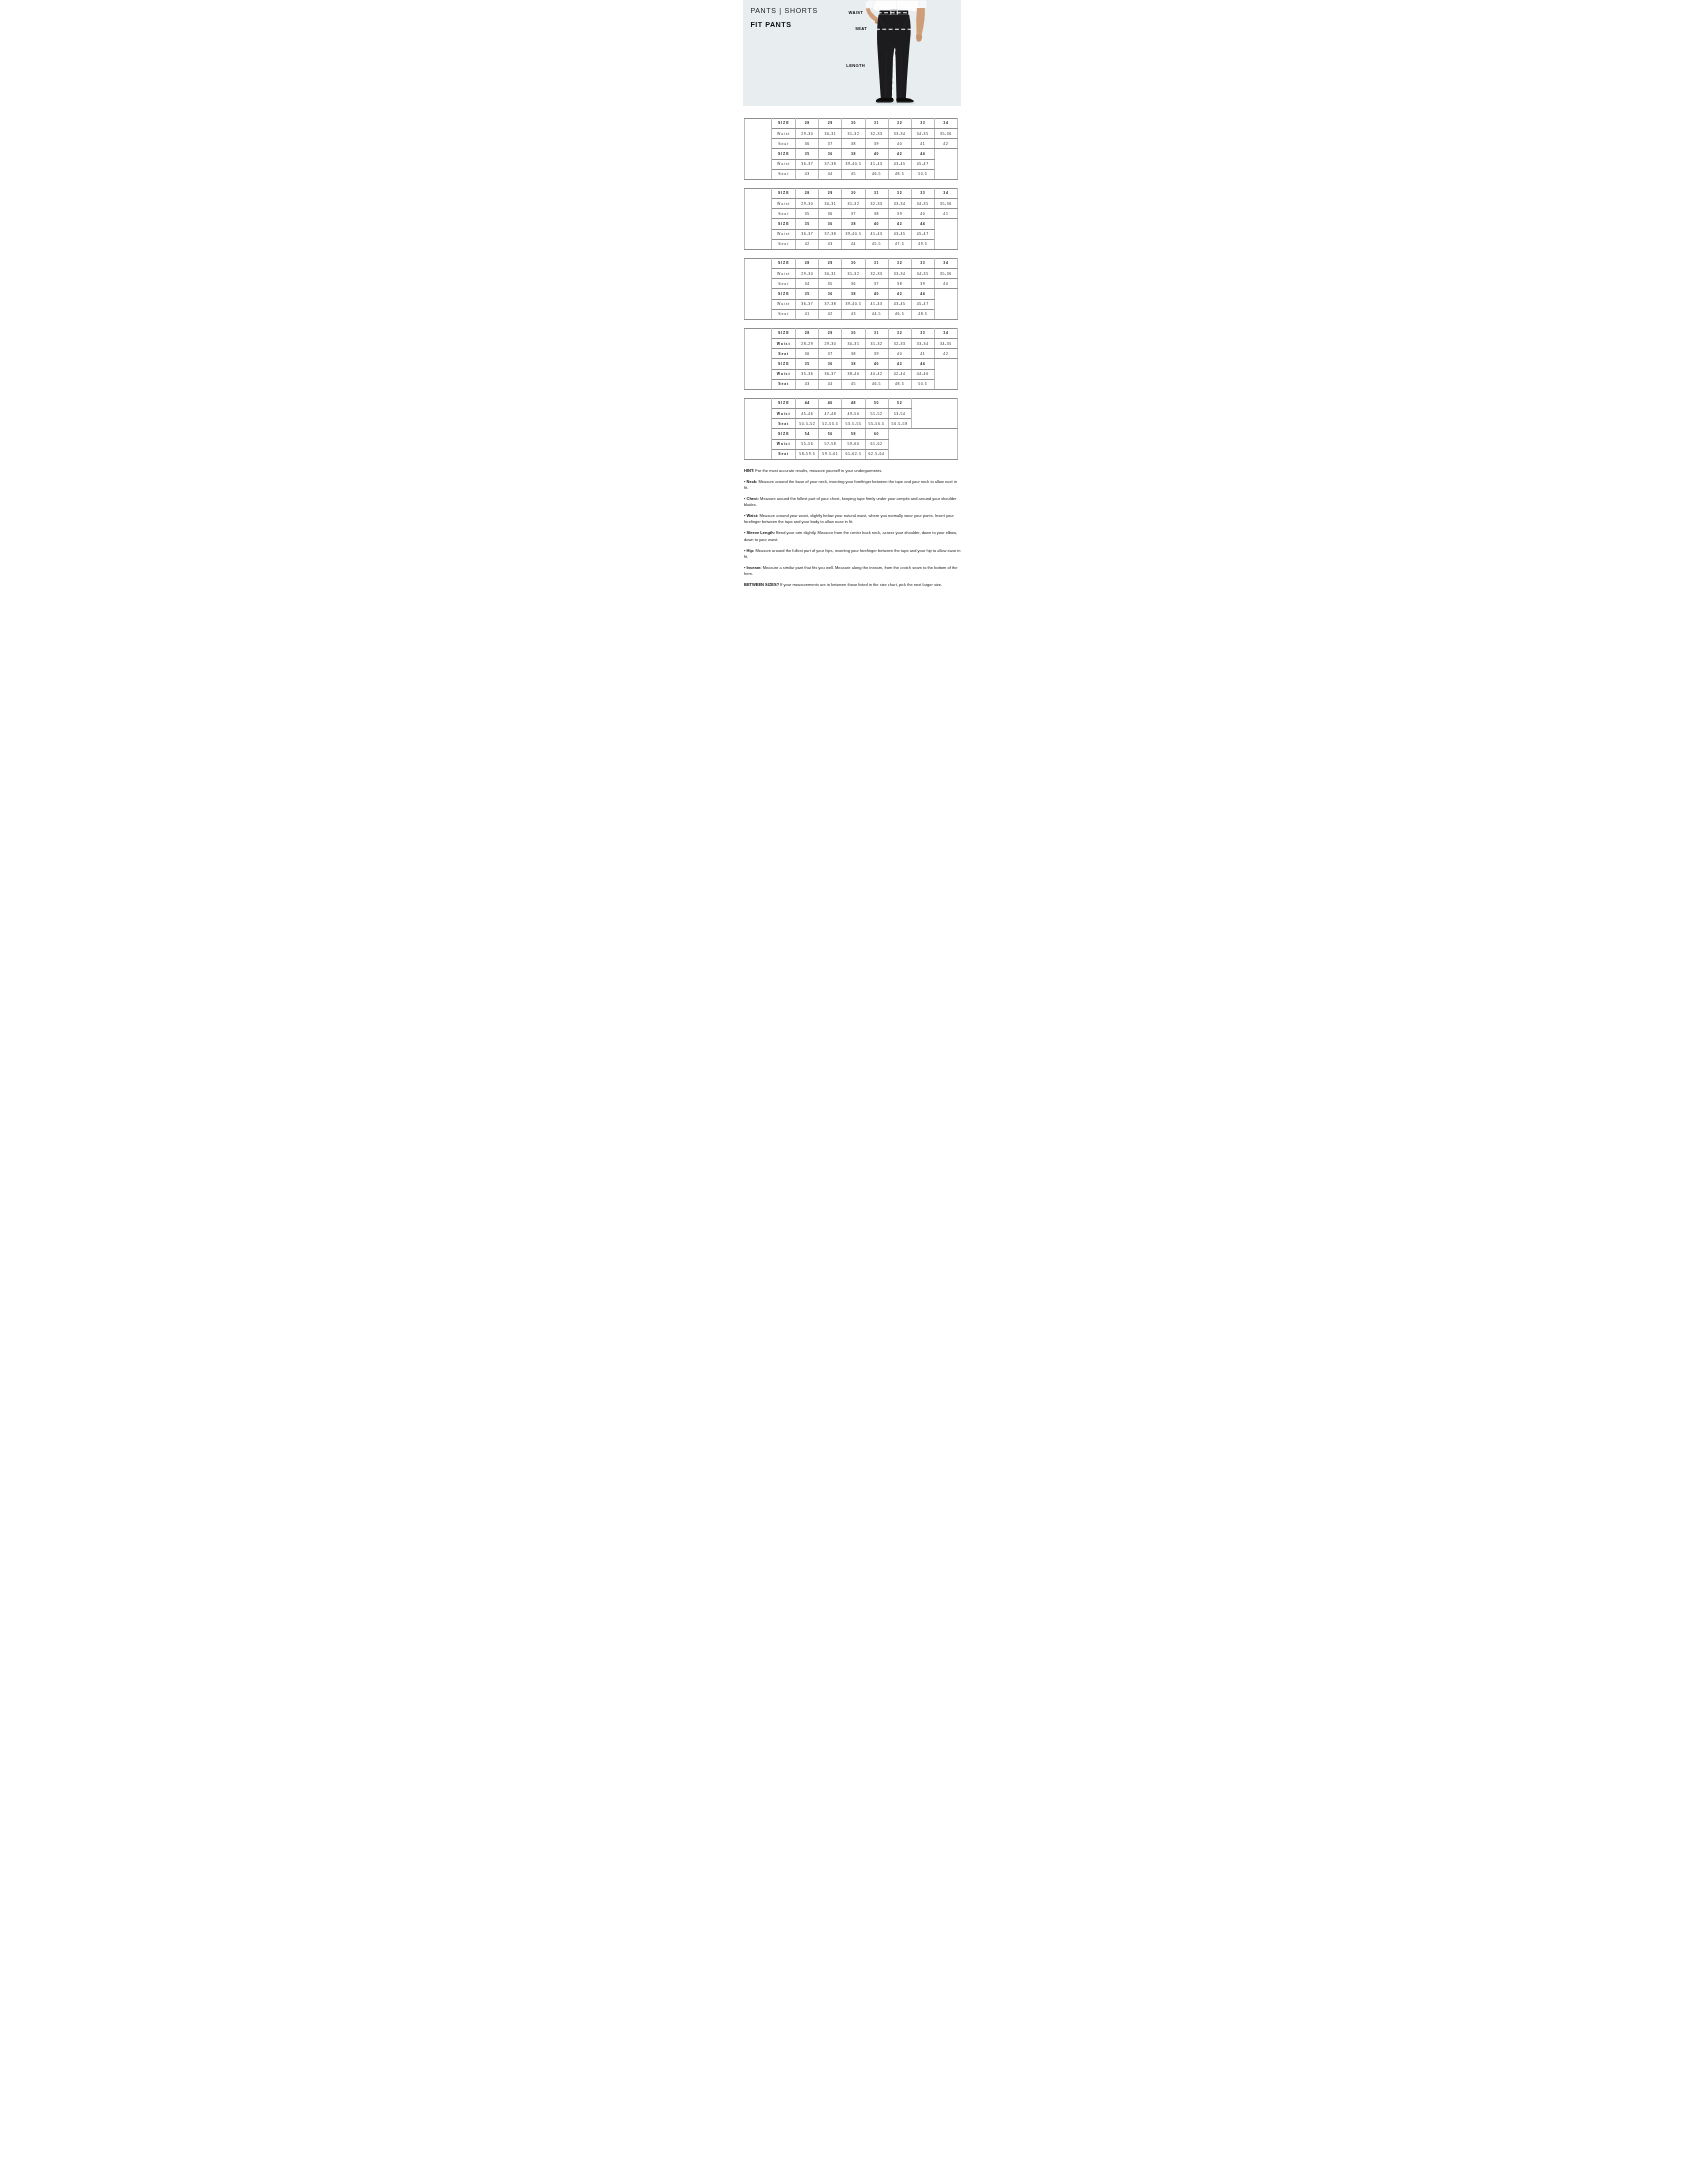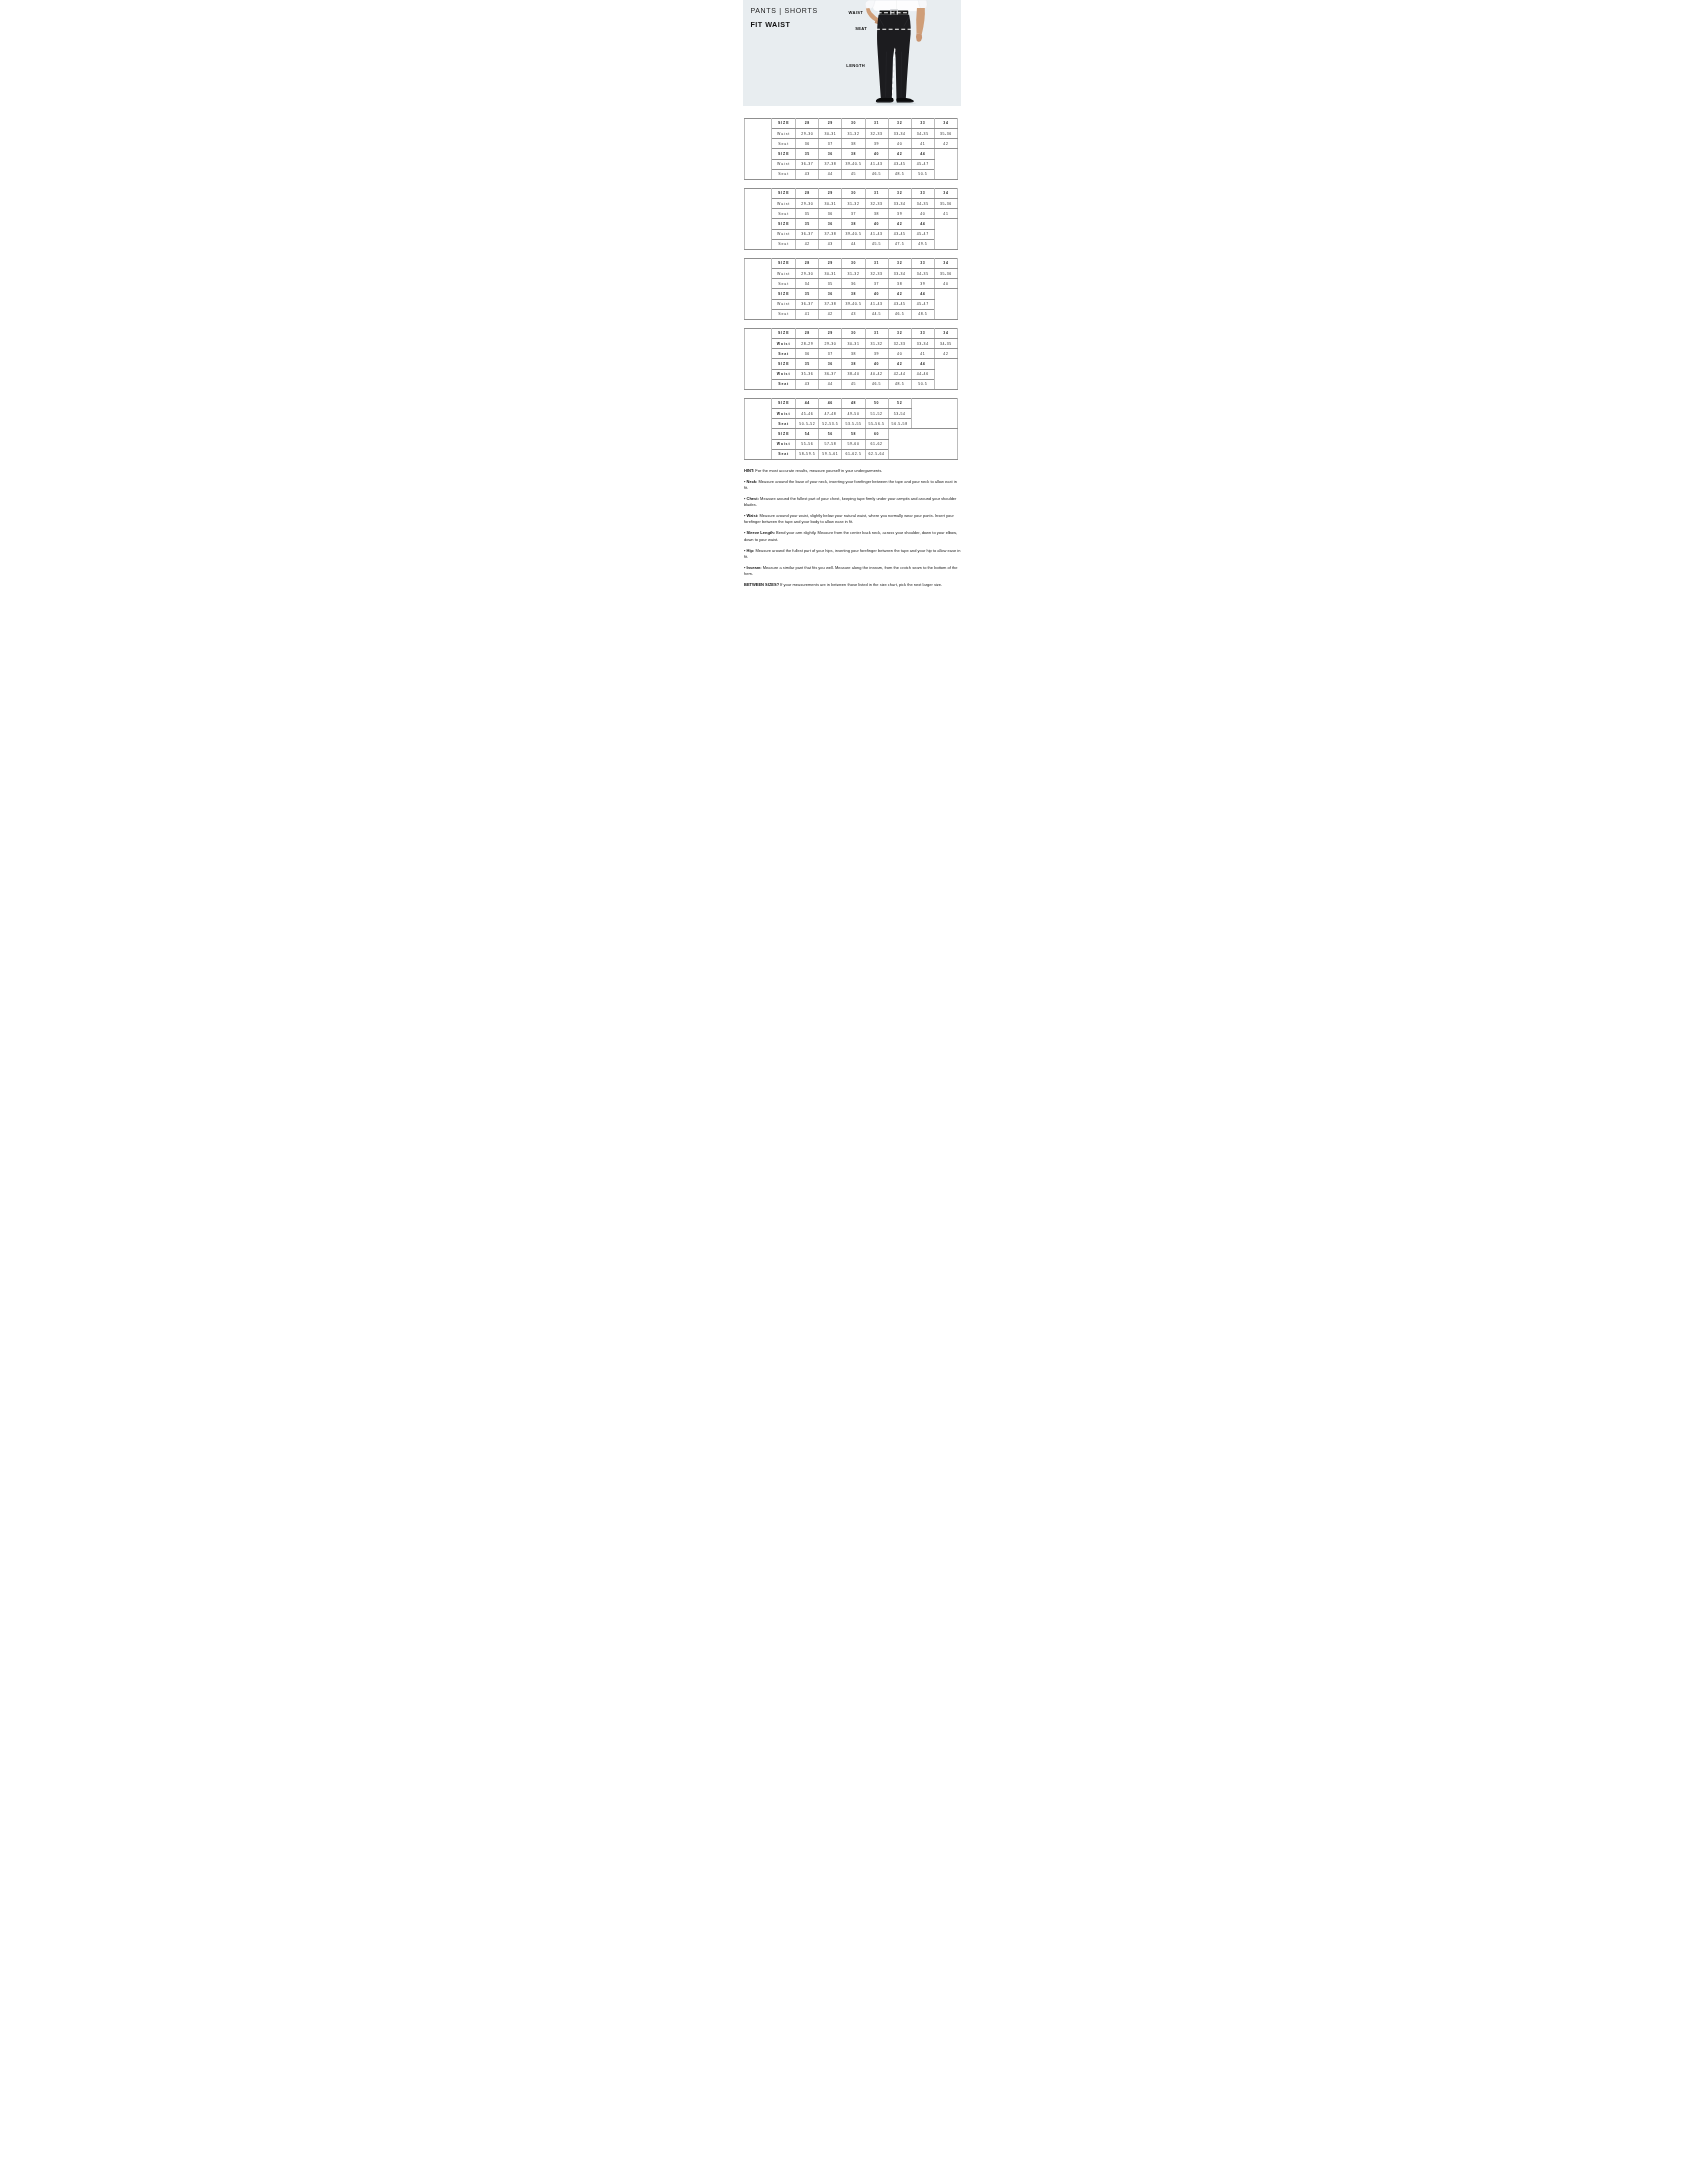--- a/index.html
+++ b/index.html
@@ -38,21 +38,21 @@
   .note .lead{font-weight:700;color:#101010;}
 </style>
 </head>
 <body>
 
 <div class="page">
 
   <section class="hero">
     <div class="hero-titles">
       <h1 class="t1">PANTS | SHORTS</h1>
-      <h2 class="t2">FIT WAIST</h2>
+      <h2 class="t2">FIT PANTS</h2>
     </div>
 
     <svg class="model" viewBox="0 0 500 242" aria-hidden="true">
       <ellipse cx="349" cy="236" rx="48" ry="3.2" fill="#d9e0e3"></ellipse>
 
       <path d="M288,0 L419,0 L414,18 Q412,25.5 403,25.5 L309,25.5 Q300,25.5 298,18.5 Z" fill="#fdfdfe" stroke="#e2e4e7" stroke-width="0.8"></path>
       <line x1="352" y1="0" x2="352" y2="25" stroke="#e8e9eb" stroke-width="1"></line>
 
       <path d="M288,0 L303,0 Q301,12 297,18 Q290,22.5 283,20 Q279,10 281,4 Z" fill="#f7f8fa" stroke="#e2e4e7" stroke-width="0.8"></path>
       <path d="M282,19 Q284,34 297,44 Q305,50 314,53 L317,45 Q303,38 295,28 Q291,23 290,18 Z" fill="#cf9e78"></path>

